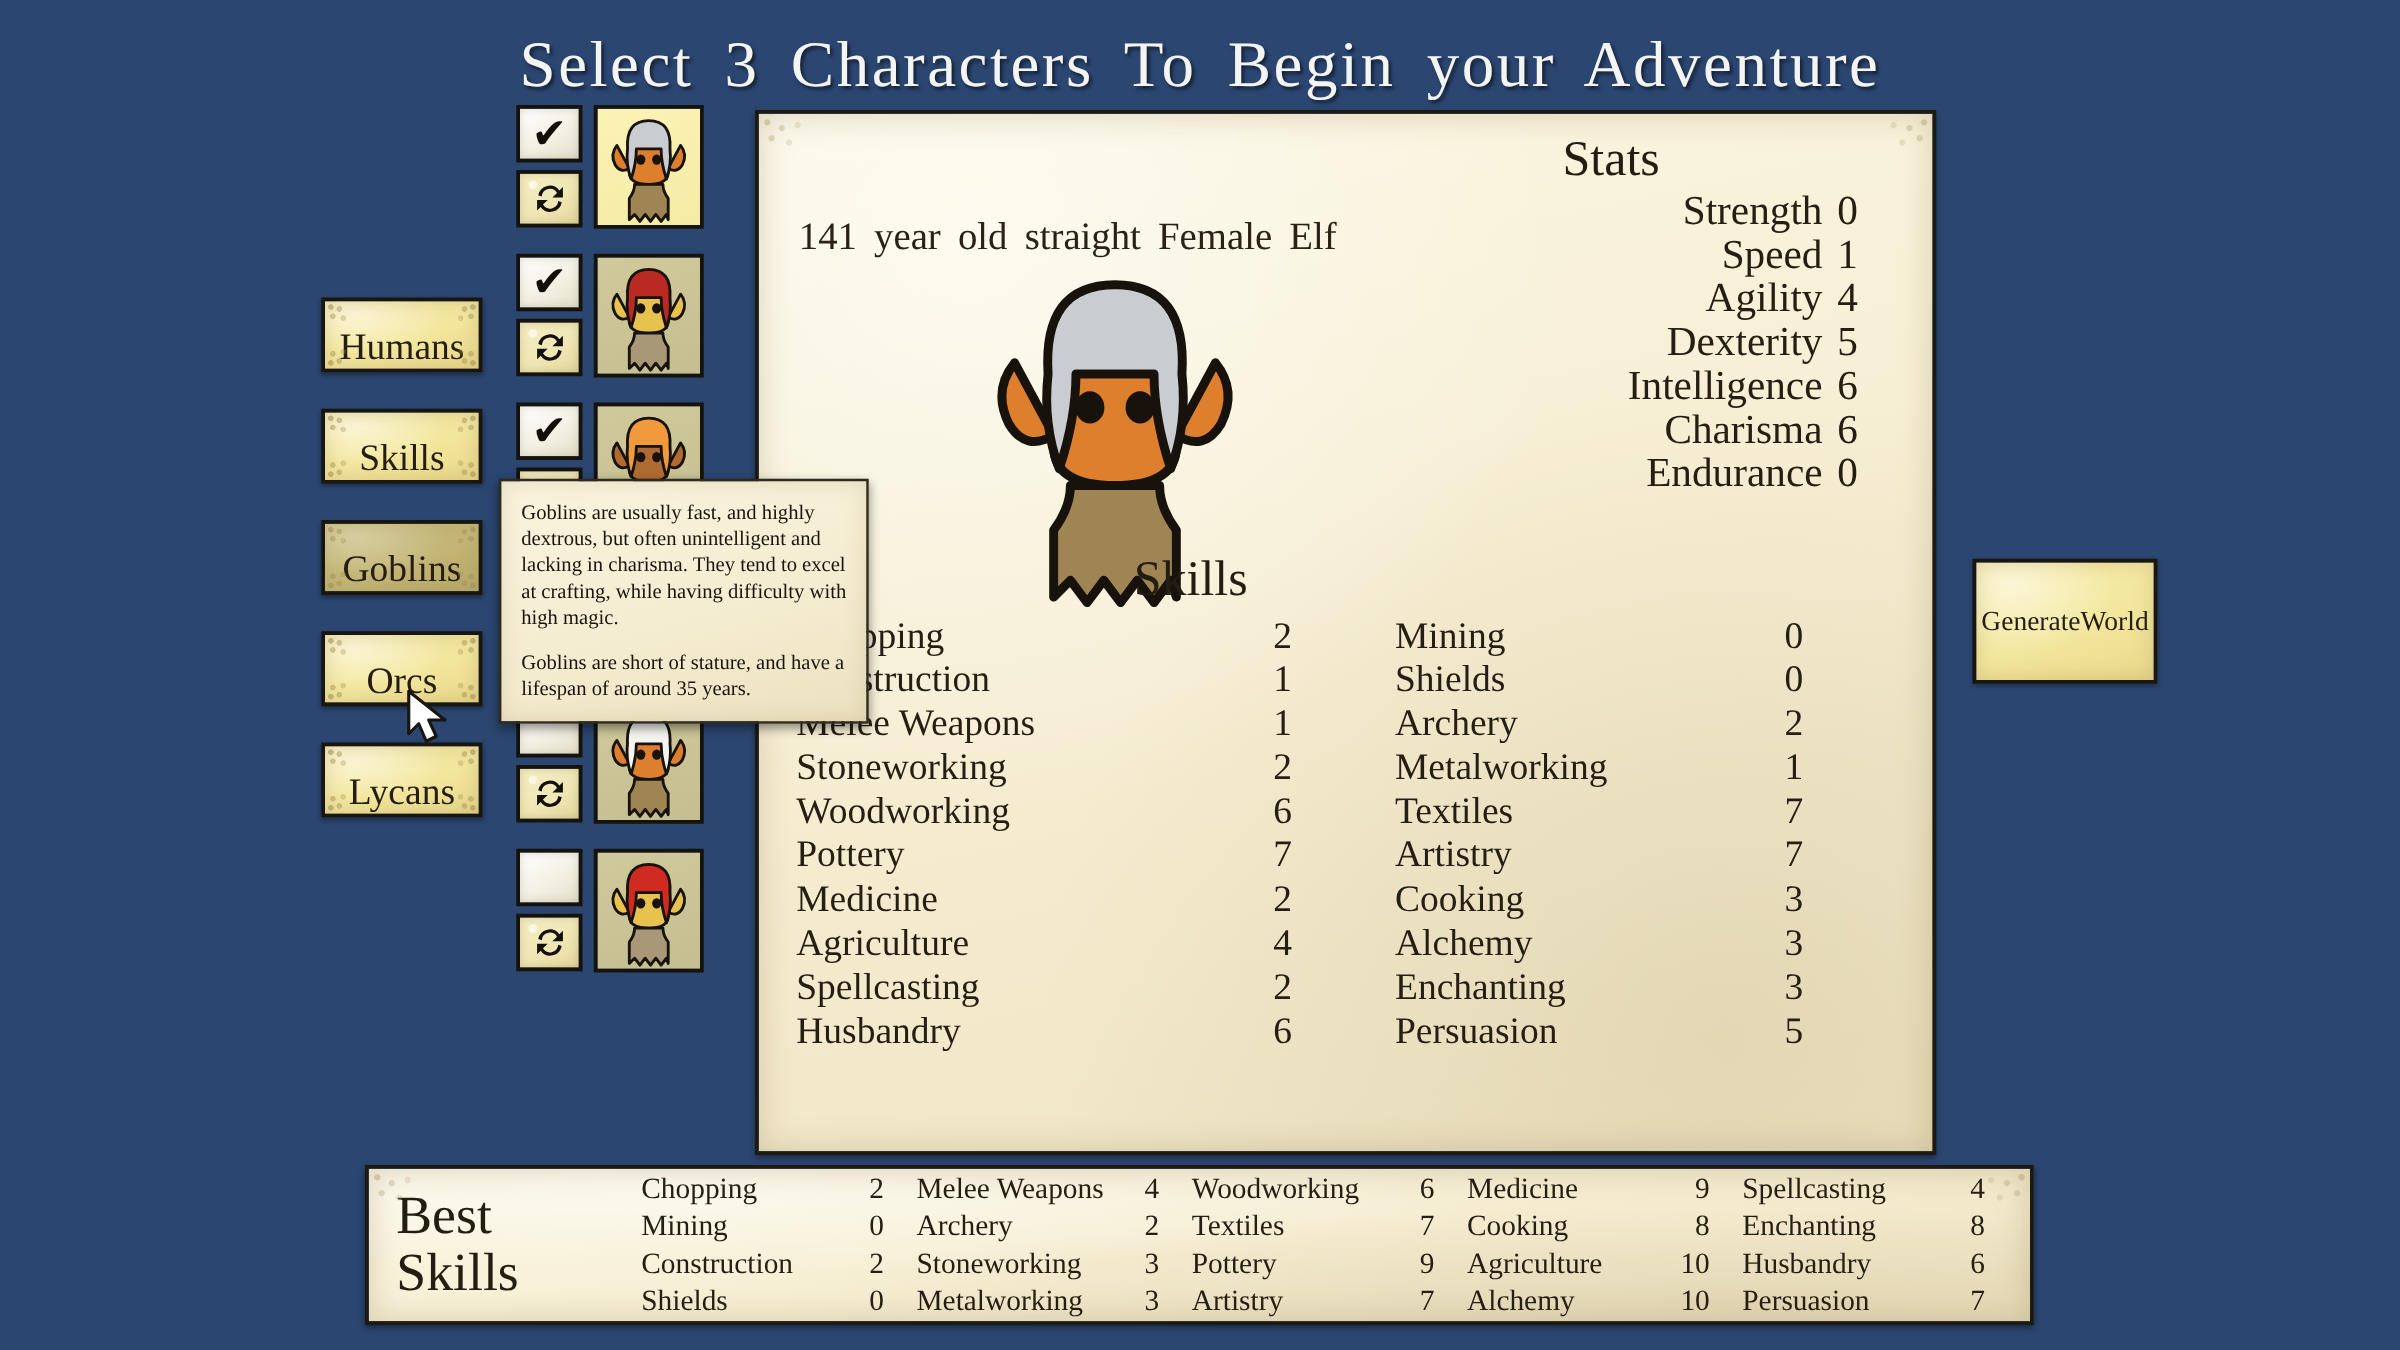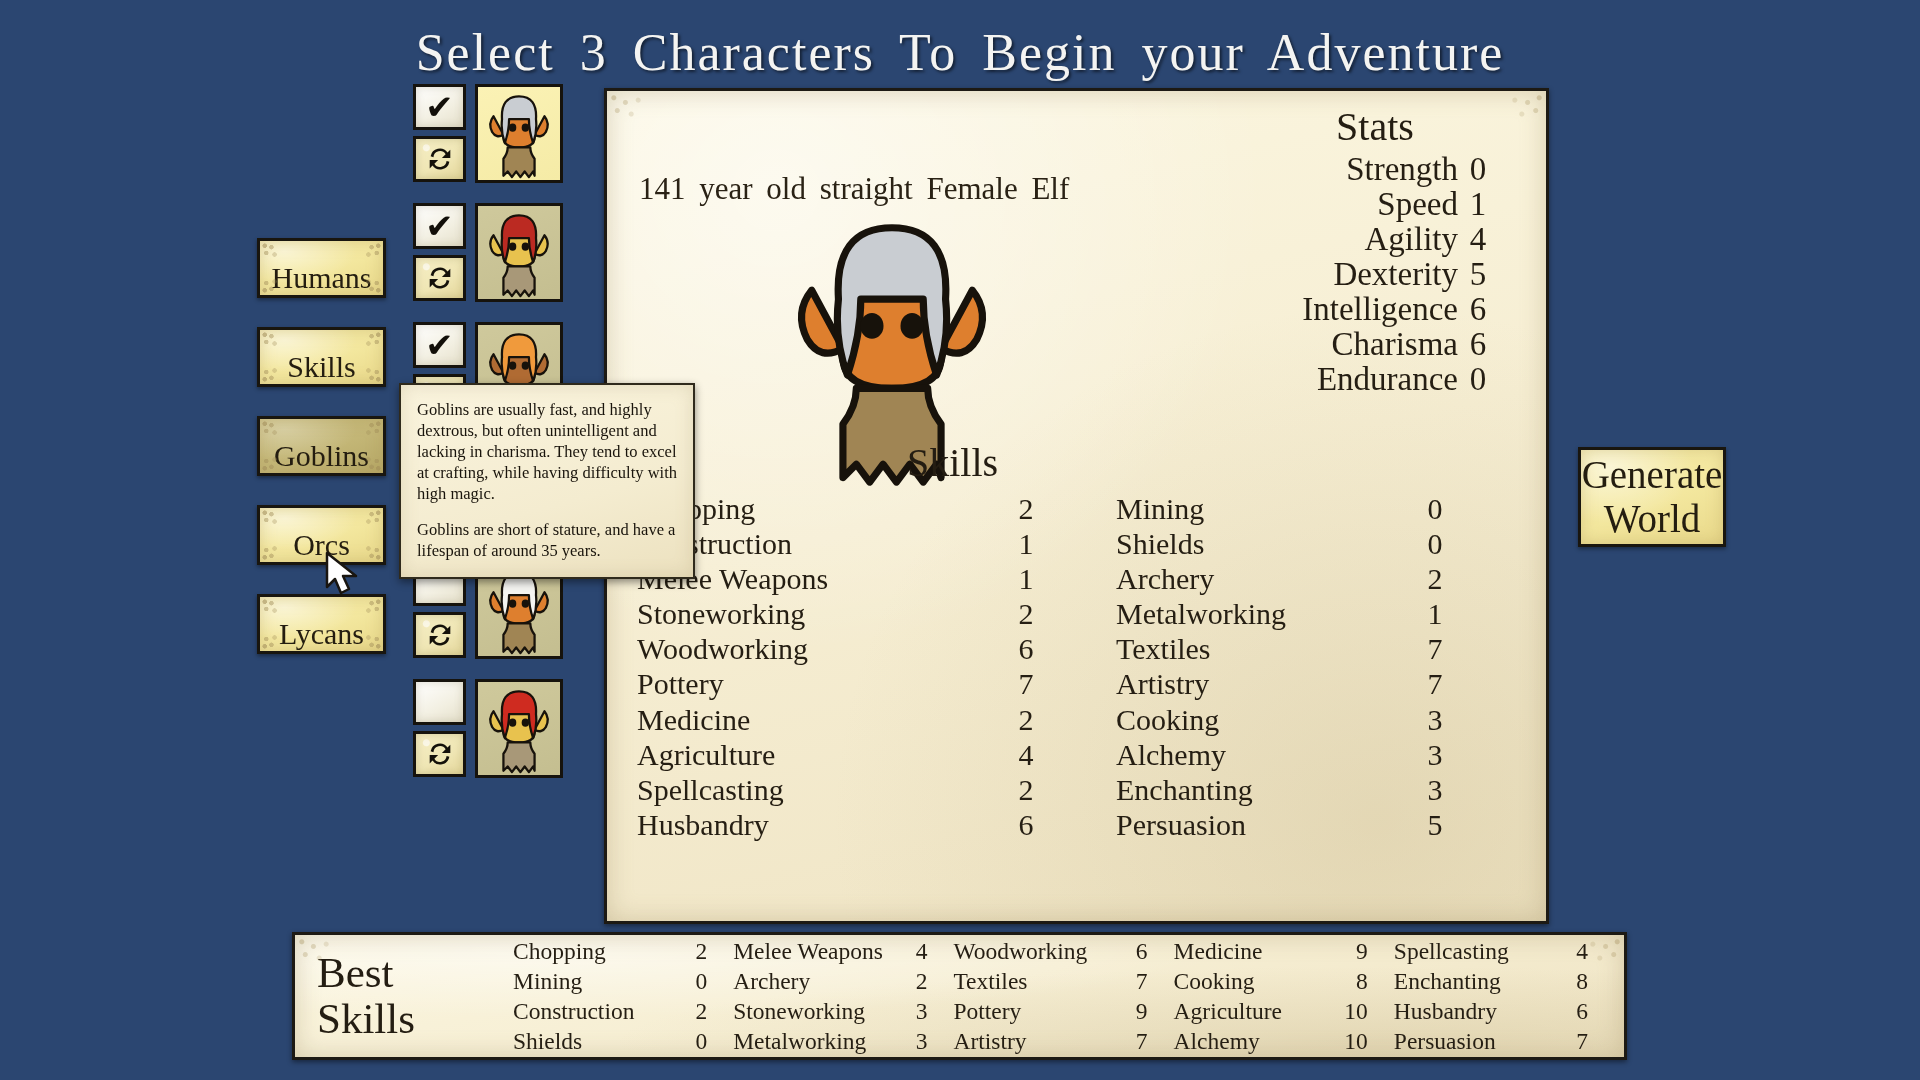--- a/index.html
+++ b/index.html
@@ -183,21 +183,20 @@
     position: absolute;
     left: 170px; top: 110px;
     width: 230px; height: 290px;
   }
   #stats-block {
     position: absolute;
     right: 46px; top: 12px;
     width: 250px;
   }
   #stats-title {
-    text-align: center;
     font-size: 40px;
     color: #241d12;
     margin-bottom: 2px;
   }
   .stat-row {
     display: flex;
     justify-content: flex-end;
     font-size: 33px;
     color: #251e13;
     line-height: 1.06;
@@ -235,24 +234,24 @@
     left: 1578px;
     top: 447px;
     width: 148px;
     height: 100px;
     background:
       radial-gradient(ellipse at 20% 18%, rgba(255,255,255,0.55) 0%, rgba(255,255,255,0) 52%),
       linear-gradient(160deg, #f7eda9 0%, #f3e79e 55%, #e9d98a 100%);
     border: 3px solid #19160f;
     box-shadow: inset 0 0 16px rgba(168,146,84,0.35), 0 2px 4px rgba(0,0,0,0.4);
     display: flex;
-    flex-direction: column;
+    flex-direction: row;
     align-items: center;
     justify-content: center;
-    font-size: 39px;
+    font-size: 22px;
     color: #241d10;
     line-height: 1.12;
     cursor: pointer;
     position: absolute;
   }
 
   
   #race-tooltip {
     position: absolute;
     left: 399px;

